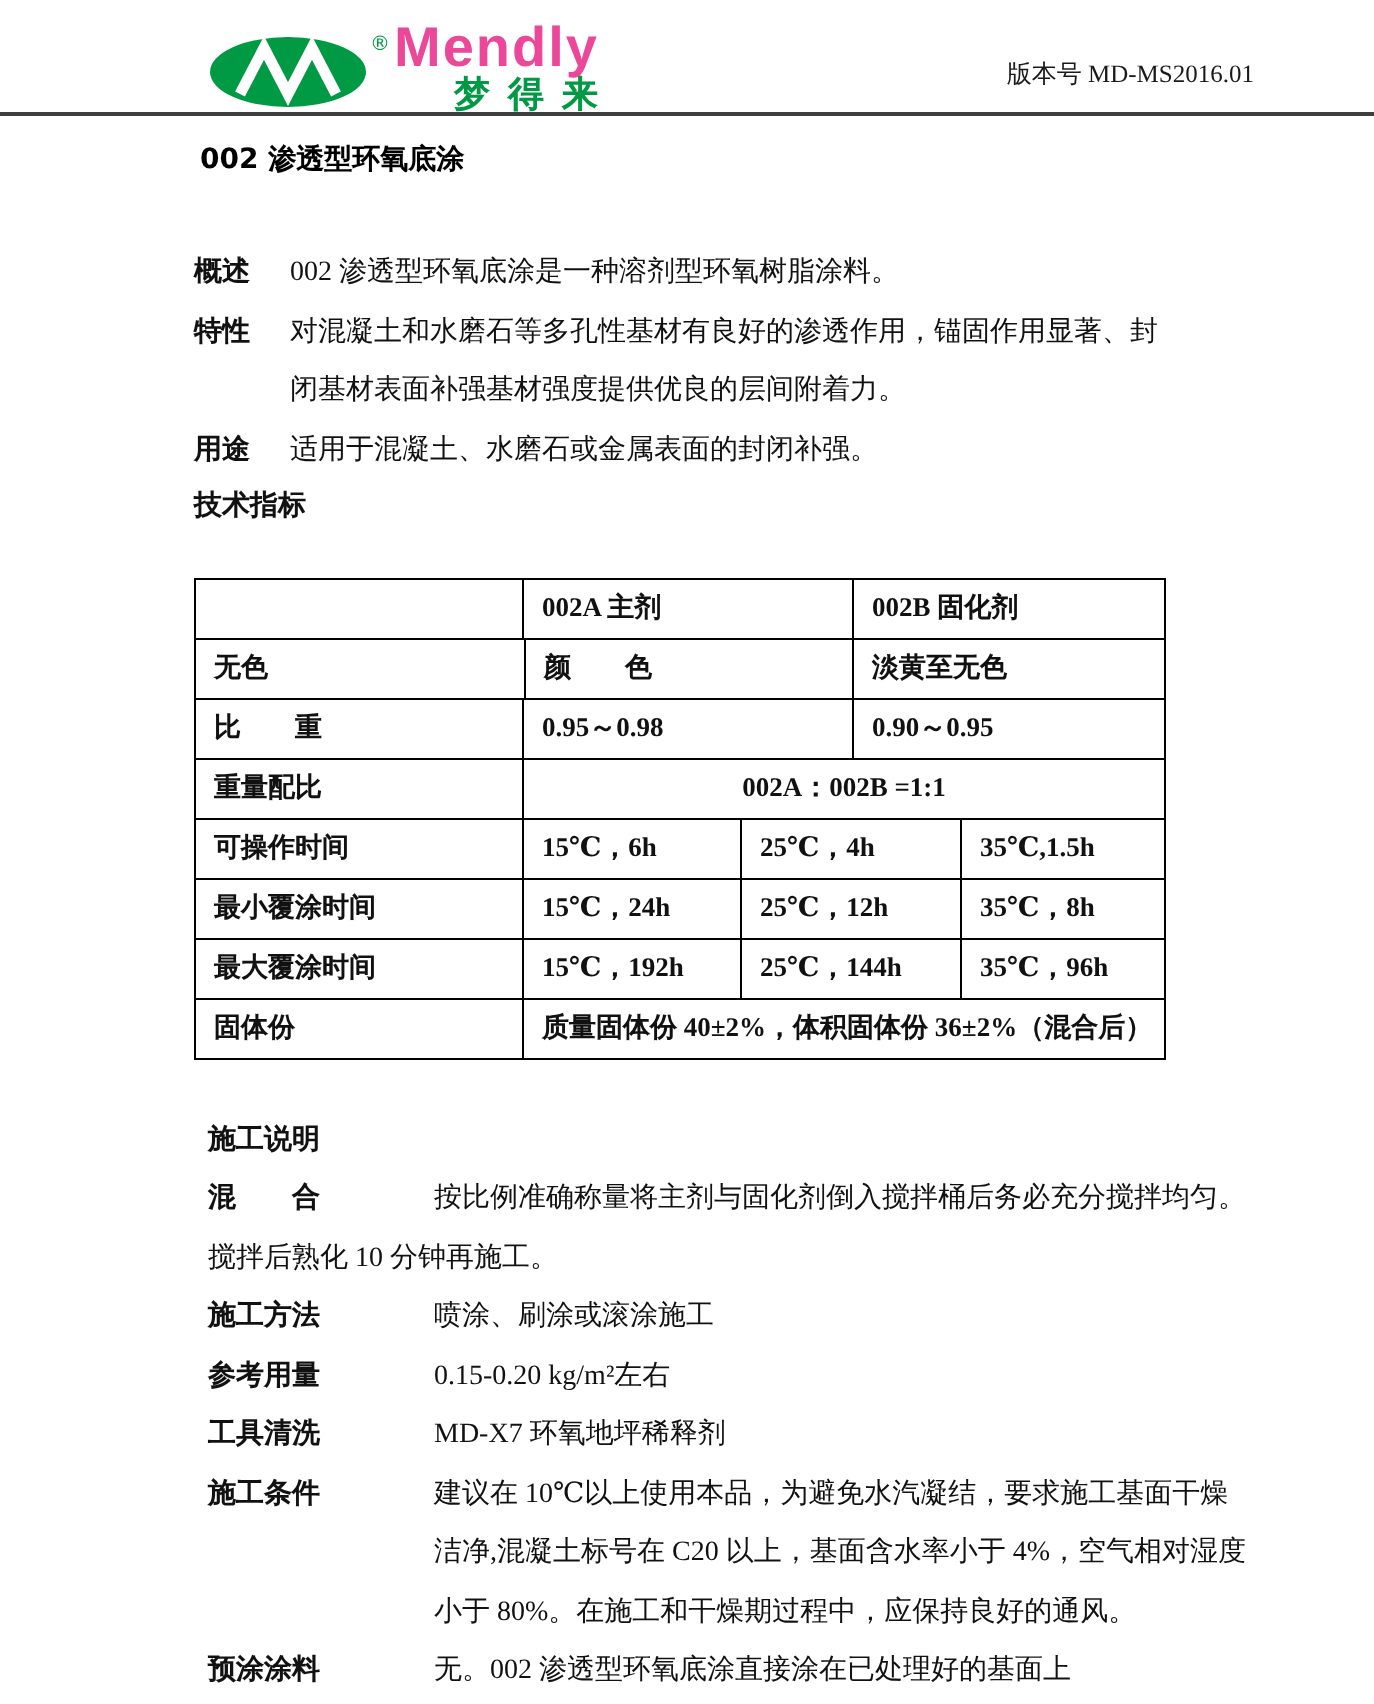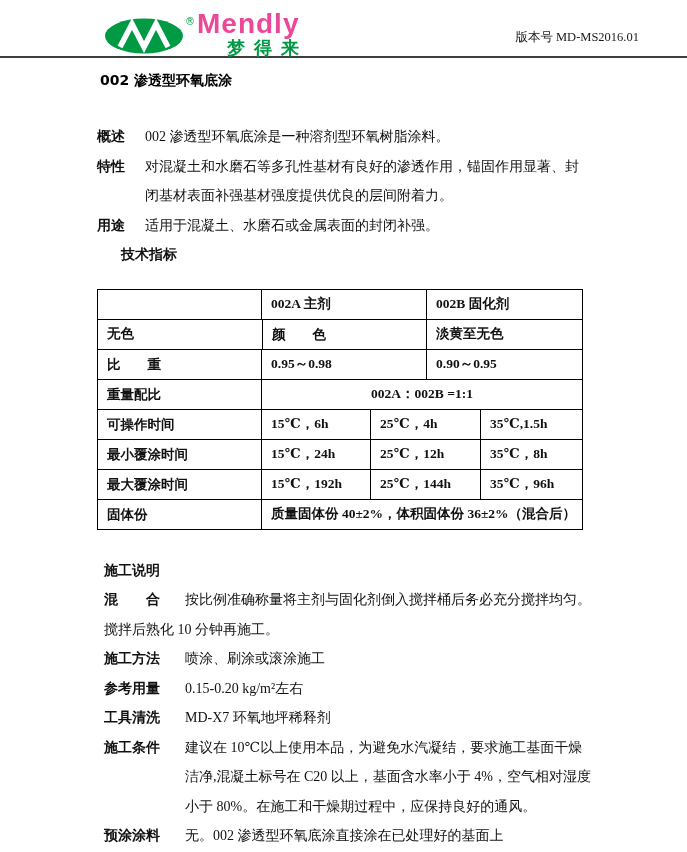--- a/index.html
+++ b/index.html
@@ -18,33 +18,33 @@
   .logo-textcol { margin-left:3px; margin-top:-4px; }
   .logo-name {
     font-family:Liberation Sans, sans-serif;
     font-weight:bold; color:#ec4899; font-size:28px; line-height:28px; letter-spacing:1px;
   }
   .logo-cn {
     font-family:"DejaVu Sans","Liberation Sans",sans-serif;
     font-weight:bold; color:#009a44; font-size:18px; line-height:20px;
     margin-left:30px; letter-spacing:9px;
   }
-  .version { position:absolute; right:48px; bottom:10px; font-size:12.5px; color:#1a1a1a; }
+  .version { position:absolute; right:60px; bottom:10px; font-size:12.5px; color:#1a1a1a; }
 
   
   .content { padding-left:97px; padding-right:40px; }
   .doc-title {
     font-family:"DejaVu Sans","Liberation Sans",sans-serif;
     font-size:14px; font-weight:bold; line-height:30px; margin:7px 0 0 3px; color:#000;
   }
   .intro { margin-top:27px; font-size:14px; line-height:29.5px; }
   .intro-row { display:flex; }
   .intro-label { width:48px; flex-shrink:0; font-weight:bold; font-family:"DejaVu Sans","Liberation Sans",sans-serif; }
   .intro-text { width:440px; }
-  .tech-heading { font-weight:bold; font-family:Liberation Serif, serif; font-size:14px; line-height:29.5px;margin-left:24px; }
+  .tech-heading { font-weight:bold; font-family:Liberation Mono, monospace; font-size:14px; line-height:29.5px; }
 
   
   .tbl { margin-top:19px; width:486px; border-top:1px solid #000; border-left:1px solid #000; font-size:13.5px; }
   .trow { display:flex; }
   .tcell {
     border-right:1px solid #000; border-bottom:1px solid #000;
     height:30px; line-height:28px; padding-left:9px;
     white-space:nowrap; overflow:hidden;font-weight:bold;
   }
   .c0 { width:164px; font-weight:bold; font-family:"DejaVu Sans","Liberation Sans",sans-serif; }
@@ -54,21 +54,21 @@
   .cspan-left { width:321px; }
   .ct1 { width:109px; }
   .ct2 { width:110px; }
   .ct3 { width:102px; }
 
   
   .construction { margin-top:26px; margin-left:7px; font-size:14px; line-height:29.5px; }
   .cons-heading { font-weight:bold; font-family:"DejaVu Sans","Liberation Sans",sans-serif; }
   .cons-row { display:flex; }
   .cons-label { width:81px; flex-shrink:0; font-weight:bold; font-family:"DejaVu Sans","Liberation Sans",sans-serif; }
-  .cons-text { width:406px; }
+  .cons-text { width:406px;margin-left:32px; }
 </style>
 </head>
 <body>
 
 <div class="page">
 
   <div class="header">
     <div class="logo">
       <div class="logo-oval">
         <svg width="90" height="42" viewBox="0 0 90 42">

